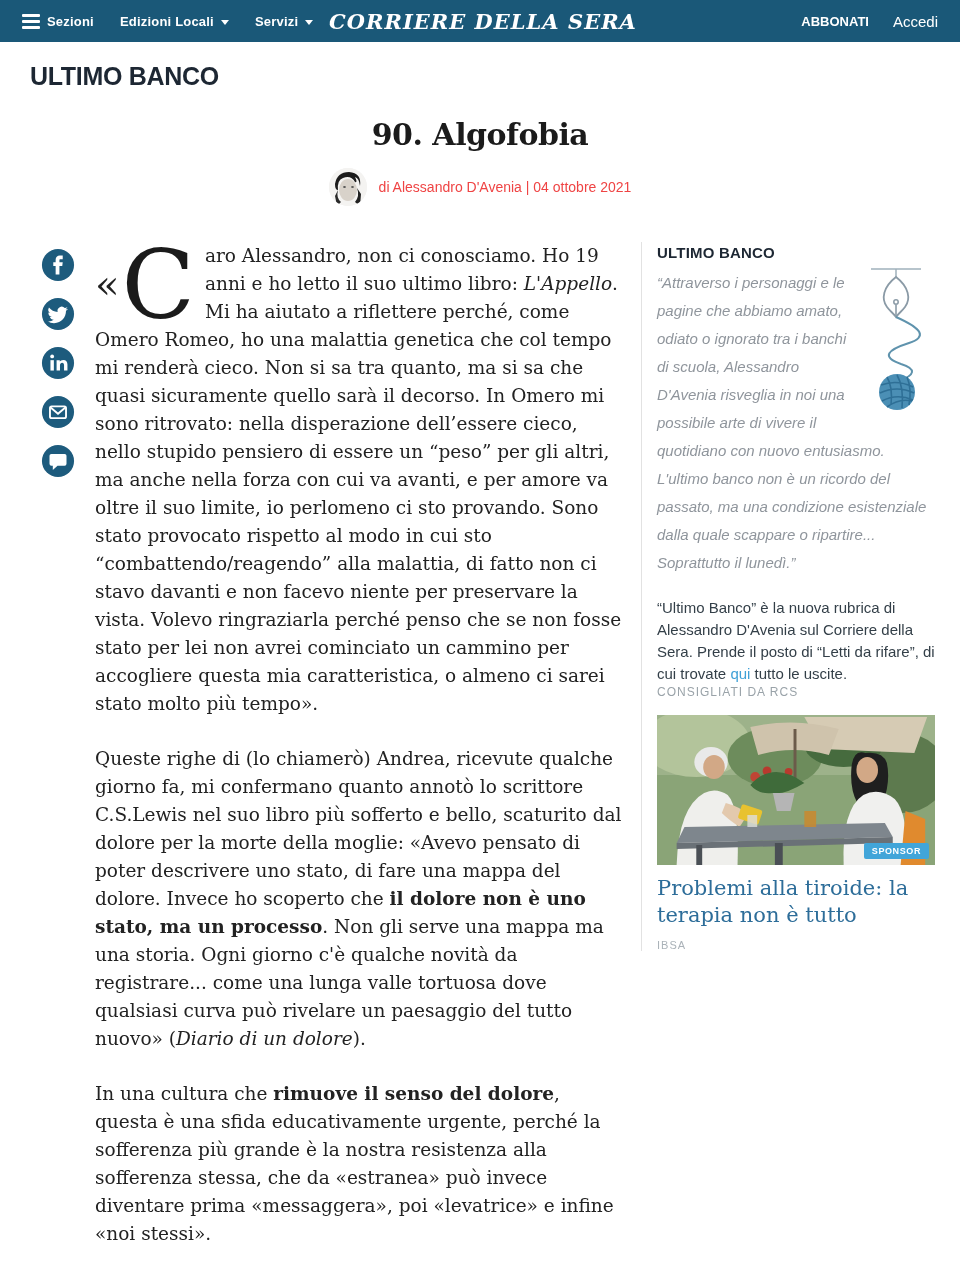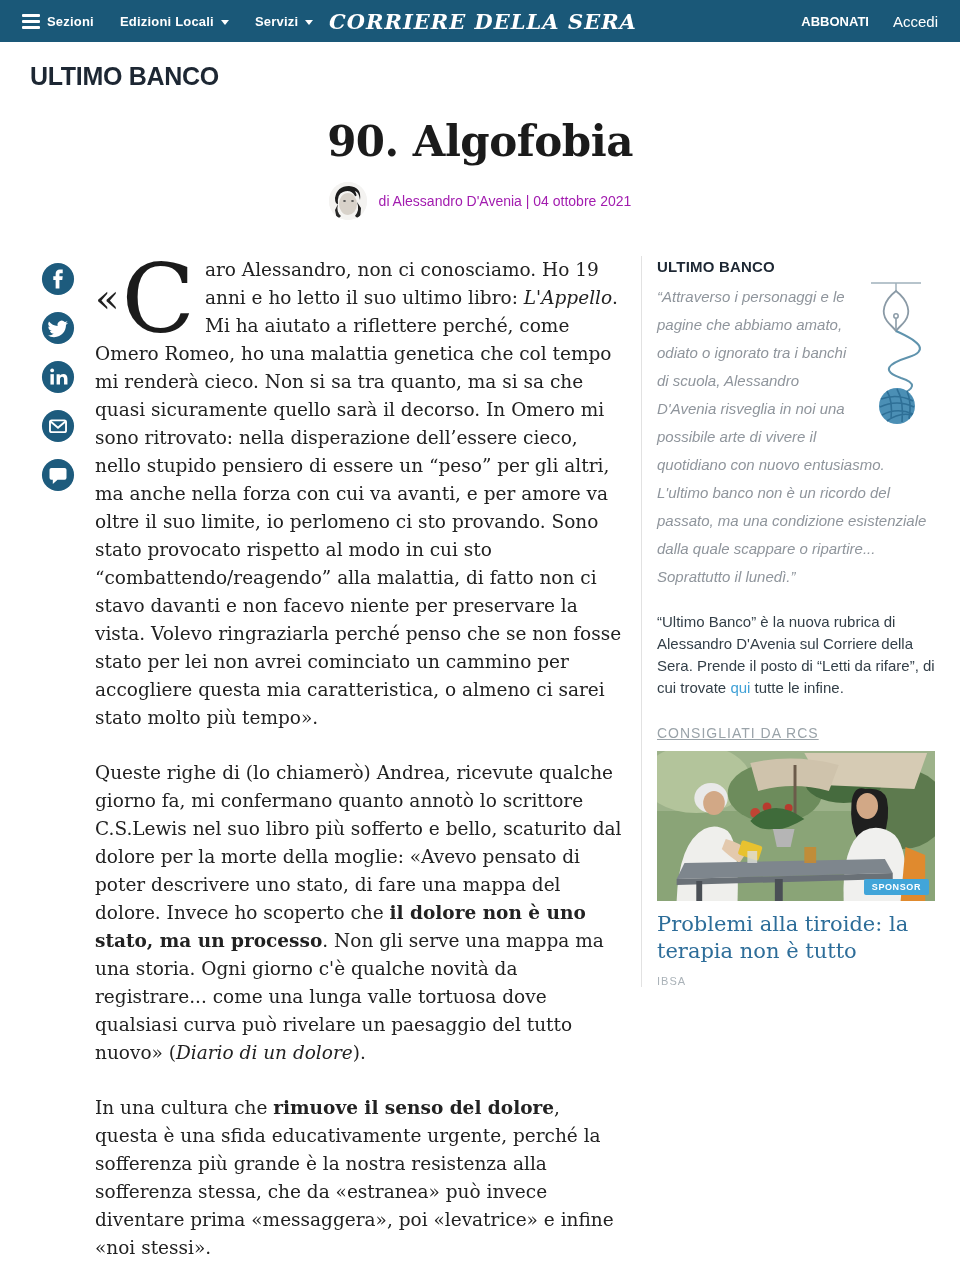--- a/index.html
+++ b/index.html
@@ -23,26 +23,26 @@
   .nav-right .abbonati { font-size:13px; font-weight:bold;text-align:center; }
   .nav-right .accedi { font-size:15px; font-weight:normal; }
   .navbar { position:relative; }
 
   
   .section-head { margin:20px 0 0 30px; font-size:25px; font-weight:bold; color:#1d2733;
                   letter-spacing:-.3px; }
 
   
   .article-header { text-align:center; margin-top:26px; }
-  .article-title { font-family:"DejaVu Serif", serif; font-size:42px; font-weight:bold;
+  .article-title { font-family:"DejaVu Serif", serif; font-size:30px; font-weight:bold;
                    color:#1b1b1b; letter-spacing:-.5px; }
   .byline { margin-top:16px; display:inline-flex; align-items:center; gap:12px; }
   .avatar { width:38px; height:38px; border-radius:50%; overflow:hidden; background:#f2f2f2;
             flex:0 0 38px; }
-  .byline-text { font-size:14px; color:#a21caf; }
+  .byline-text { font-size:14px; color:#ef4444; }
 
   
   .body-row { display:flex; align-items:flex-start; padding:0 25px; margin-top:32px; }
   .social-rail { width:70px; flex:0 0 70px; padding-left:16px; padding-top:6px;
                  display:flex; flex-direction:column; gap:15px; }
   .soc { width:34px; height:34px; cursor:pointer; }
 
   .article-col { width:528px; flex:0 0 528px; font-family:"DejaVu Serif", serif;
                  font-size:18.5px; line-height:28px; color:#222; }
   .article-col p { margin-bottom:27px; }
@@ -54,22 +54,22 @@
   .sidebar { flex:1; margin-left:18px; border-left:1px solid #e2e2e2; padding-left:15px;
              padding-top:2px; }
   .widget-head { font-size:15px; font-weight:bold; color:#1d2733; letter-spacing:.2px; }
   .yarn-icon { float:right; width:78px; height:148px; margin:4px 0 6px 8px; }
   .widget-quote { margin-top:8px; font-size:15px; font-style:italic; color:#8f959c;
                   line-height:28px; }
   .widget-about { margin-top:20px; font-size:15px; color:#333f48; line-height:22px; }
   .inline-link { color:#3fa0d6; cursor:pointer;text-align:right; }
   .series-head { margin-top:56px; font-size:15px; font-weight:bold; color:#1d2733;
                  letter-spacing:.2px; }
-  .rcs-label { margin-top:26px; font-size:14px; color:#9aa3a9; letter-spacing:1px;text-decoration:underline; }
-  .promo { margin-top:10px; }
+  .rcs-label { font-size:12px; color:#9aa3a9; letter-spacing:1px; }
+  .promo { margin-top:16px; }
   .promo-img { position:relative; width:100%; height:150px; overflow:hidden; cursor:pointer; }
   .promo-img svg { display:block; width:100%; height:100%; }
   .sponsor-badge { position:absolute; right:6px; bottom:6px; background:#41a5d9; color:#fff;
                    font-size:9px; font-weight:bold; letter-spacing:.6px; padding:3px 8px;
                    border-radius:2px; }
   .promo-title { margin-top:10px; font-family:"DejaVu Serif", serif; font-weight:normal;
                  font-size:21px; line-height:27px; color:#2d6d99; cursor:pointer; }
   .promo-source { margin-top:10px; font-size:11px; color:#aab2b8; letter-spacing:1px; }
 </style>
 </head>
@@ -171,21 +171,21 @@
       <line x1="39" y1="4" x2="39" y2="12" stroke="#9fb0bb" stroke-width="1.5"></line>
       <path d="M39 12 C26 22 24 34 30 42 C33 46 36 48 39 52 C42 48 45 46 48 42 C54 34 52 22 39 12 Z" fill="none" stroke="#8a9aa6" stroke-width="1.8"></path>
       <line x1="39" y1="52" x2="39" y2="40" stroke="#8a9aa6" stroke-width="1.6"></line>
       <circle cx="39" cy="37" r="2.2" fill="none" stroke="#8a9aa6" stroke-width="1.5"></circle>
       <path d="M39 52 C66 64 70 72 52 78 C30 85 24 92 44 99 C60 104 58 110 42 116" fill="none" stroke="#5f93ad" stroke-width="2"></path>
       <circle cx="40" cy="127" r="18" fill="#4b8fb5"></circle>
       <path d="M24 120 q16 -6 32 2 M23 128 q17 -8 34 0 M25 136 q15 -8 31 -1 M30 142 q12 -9 25 -6 M30 112 q6 10 4 28 M40 110 q7 12 5 33 M50 112 q5 12 2 28" fill="none" stroke="#2e6f96" stroke-width="1.6"></path>
     </svg>
 
     <div class="widget-quote">“Attraverso i personaggi e le pagine che abbiamo amato, odiato o ignorato tra i banchi di scuola, Alessandro D'Avenia risveglia in noi una possibile arte di vivere il quotidiano con nuovo entusiasmo. L'ultimo banco non è un ricordo del passato, ma una condizione esistenziale dalla quale scappare o ripartire... Soprattutto il lunedì.”</div>
-    <div class="widget-about"><span>“Ultimo Banco” è la nuova rubrica di Alessandro D'Avenia sul Corriere della Sera. Prende il posto di “Letti da rifare”, di cui trovate </span><span class="inline-link">qui</span><span> tutte le infine.</span></div>
+    <div class="widget-about"><span>“Ultimo Banco” è la nuova rubrica di Alessandro D'Avenia sul Corriere della Sera. Prende il posto di “Letti da rifare”, di cui trovate </span><span class="inline-link">qui</span><span> tutto le uscite.</span></div>
 
     <div class="rcs-label">CONSIGLIATI DA RCS</div>
 
     <div class="promo">
       <div class="promo-img">
         <svg viewBox="0 0 283 150" preserveAspectRatio="none">
           <rect width="283" height="150" fill="#8aa477"></rect>
           <rect width="283" height="60" fill="#9db28a"></rect>
           <ellipse cx="40" cy="28" rx="55" ry="34" fill="#b3c49b"></ellipse>
           <ellipse cx="120" cy="42" rx="48" ry="30" fill="#6d8c5c"></ellipse>

